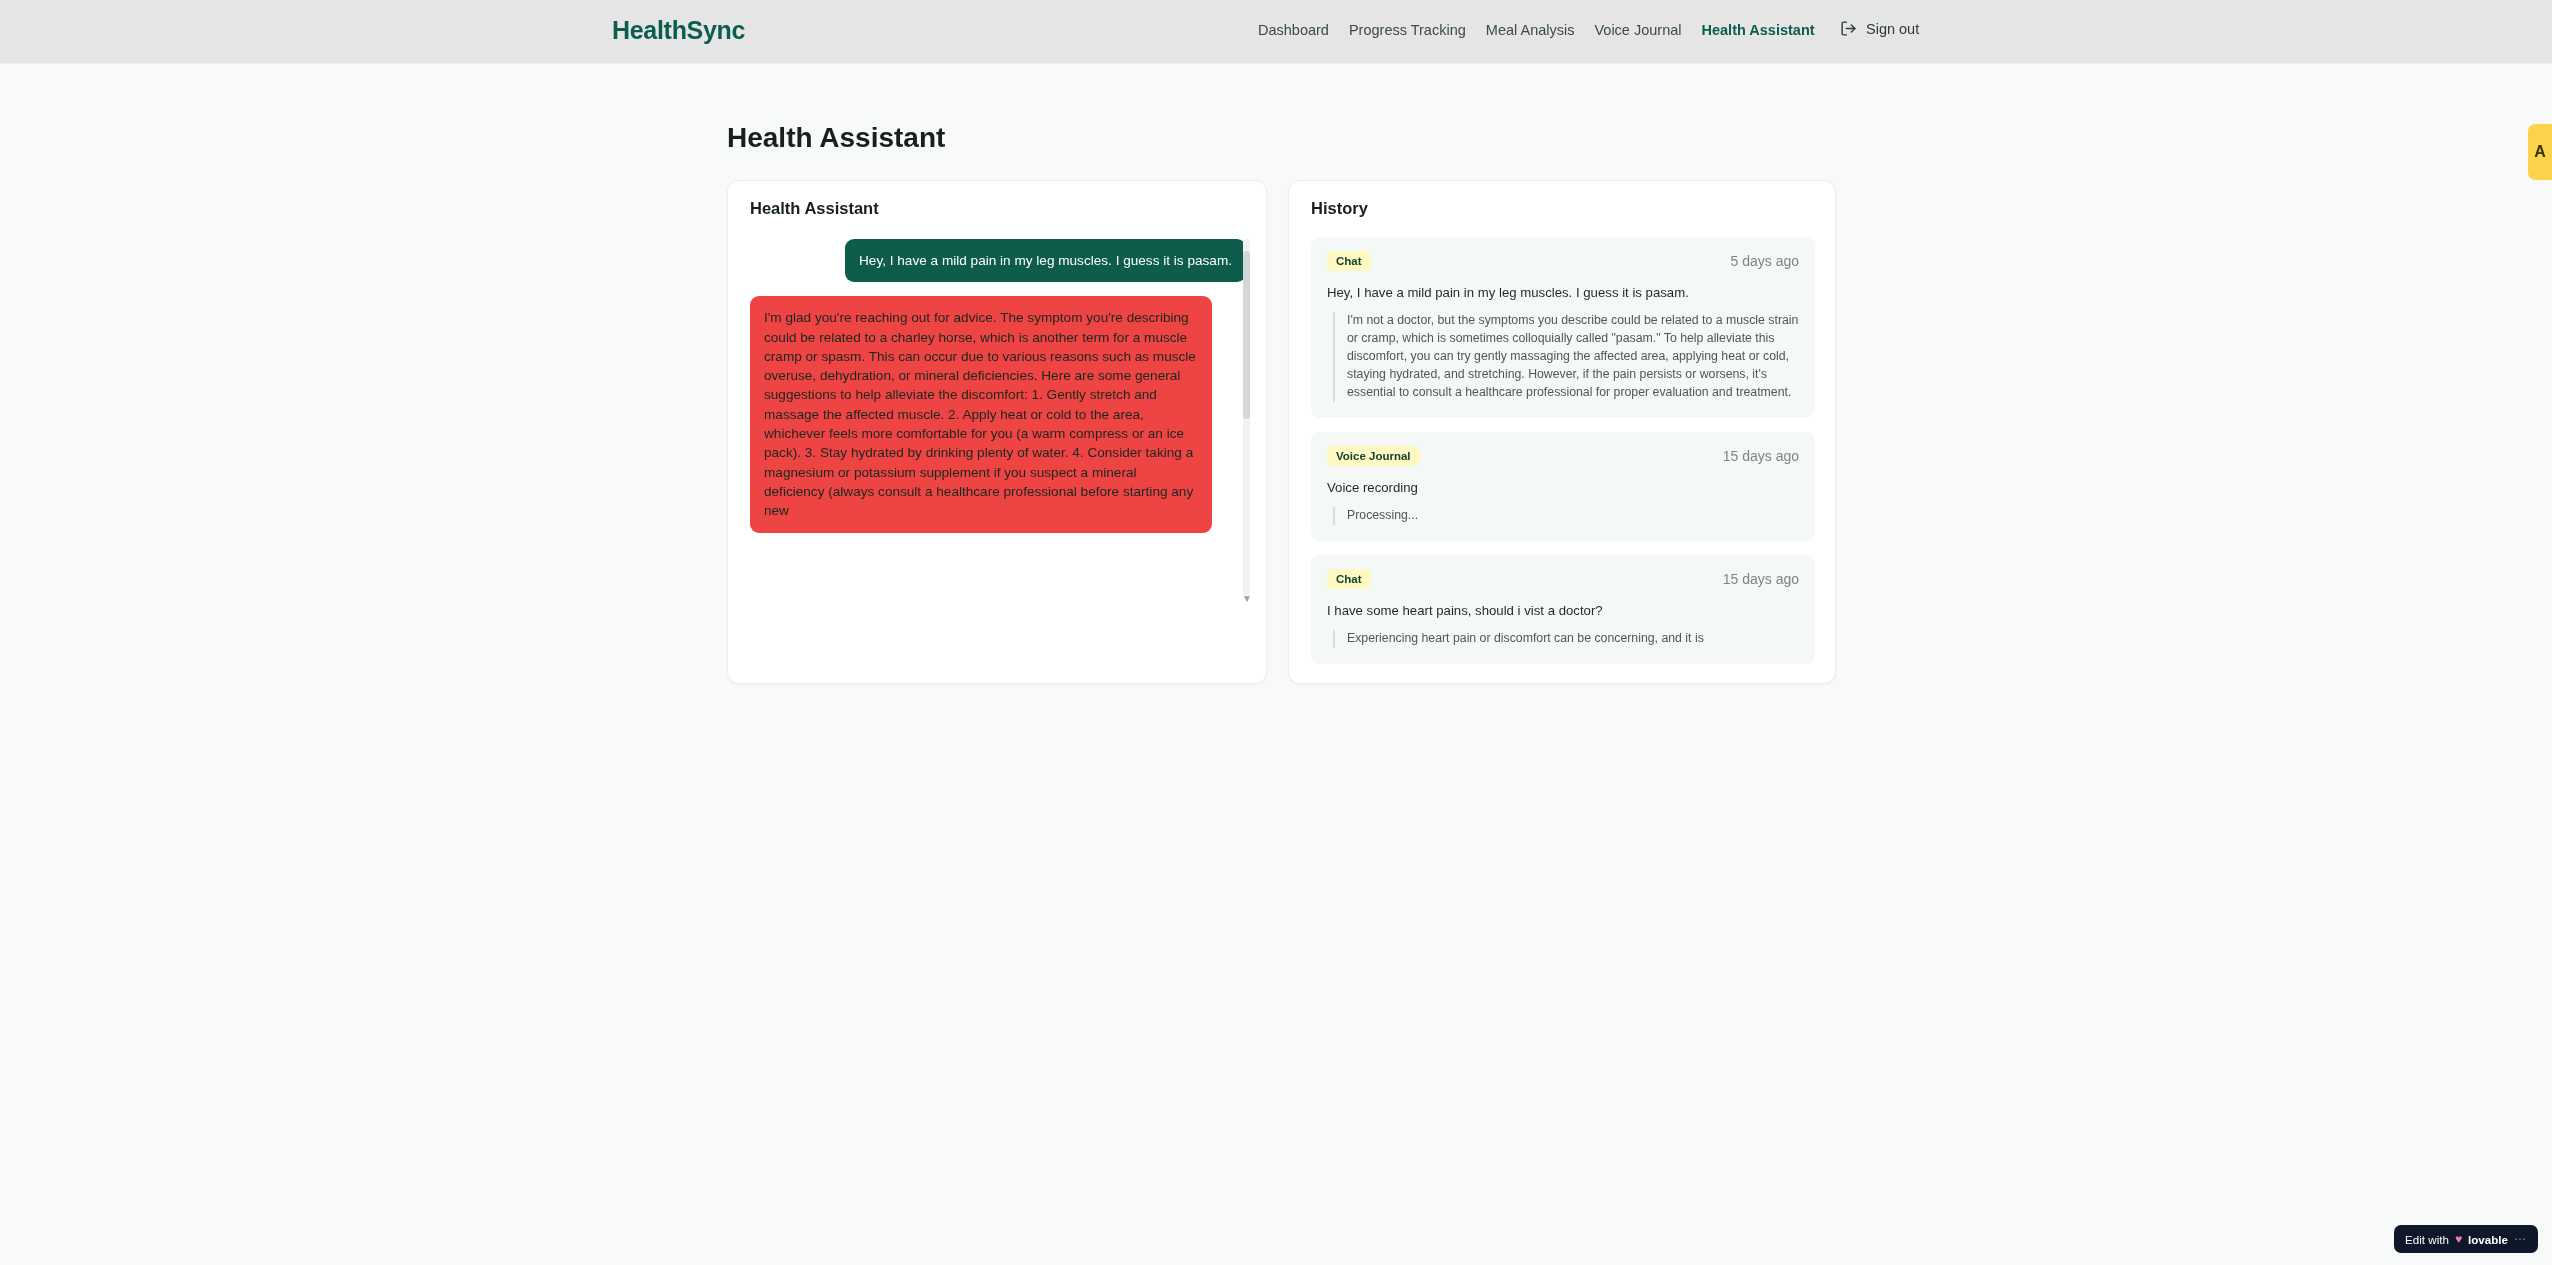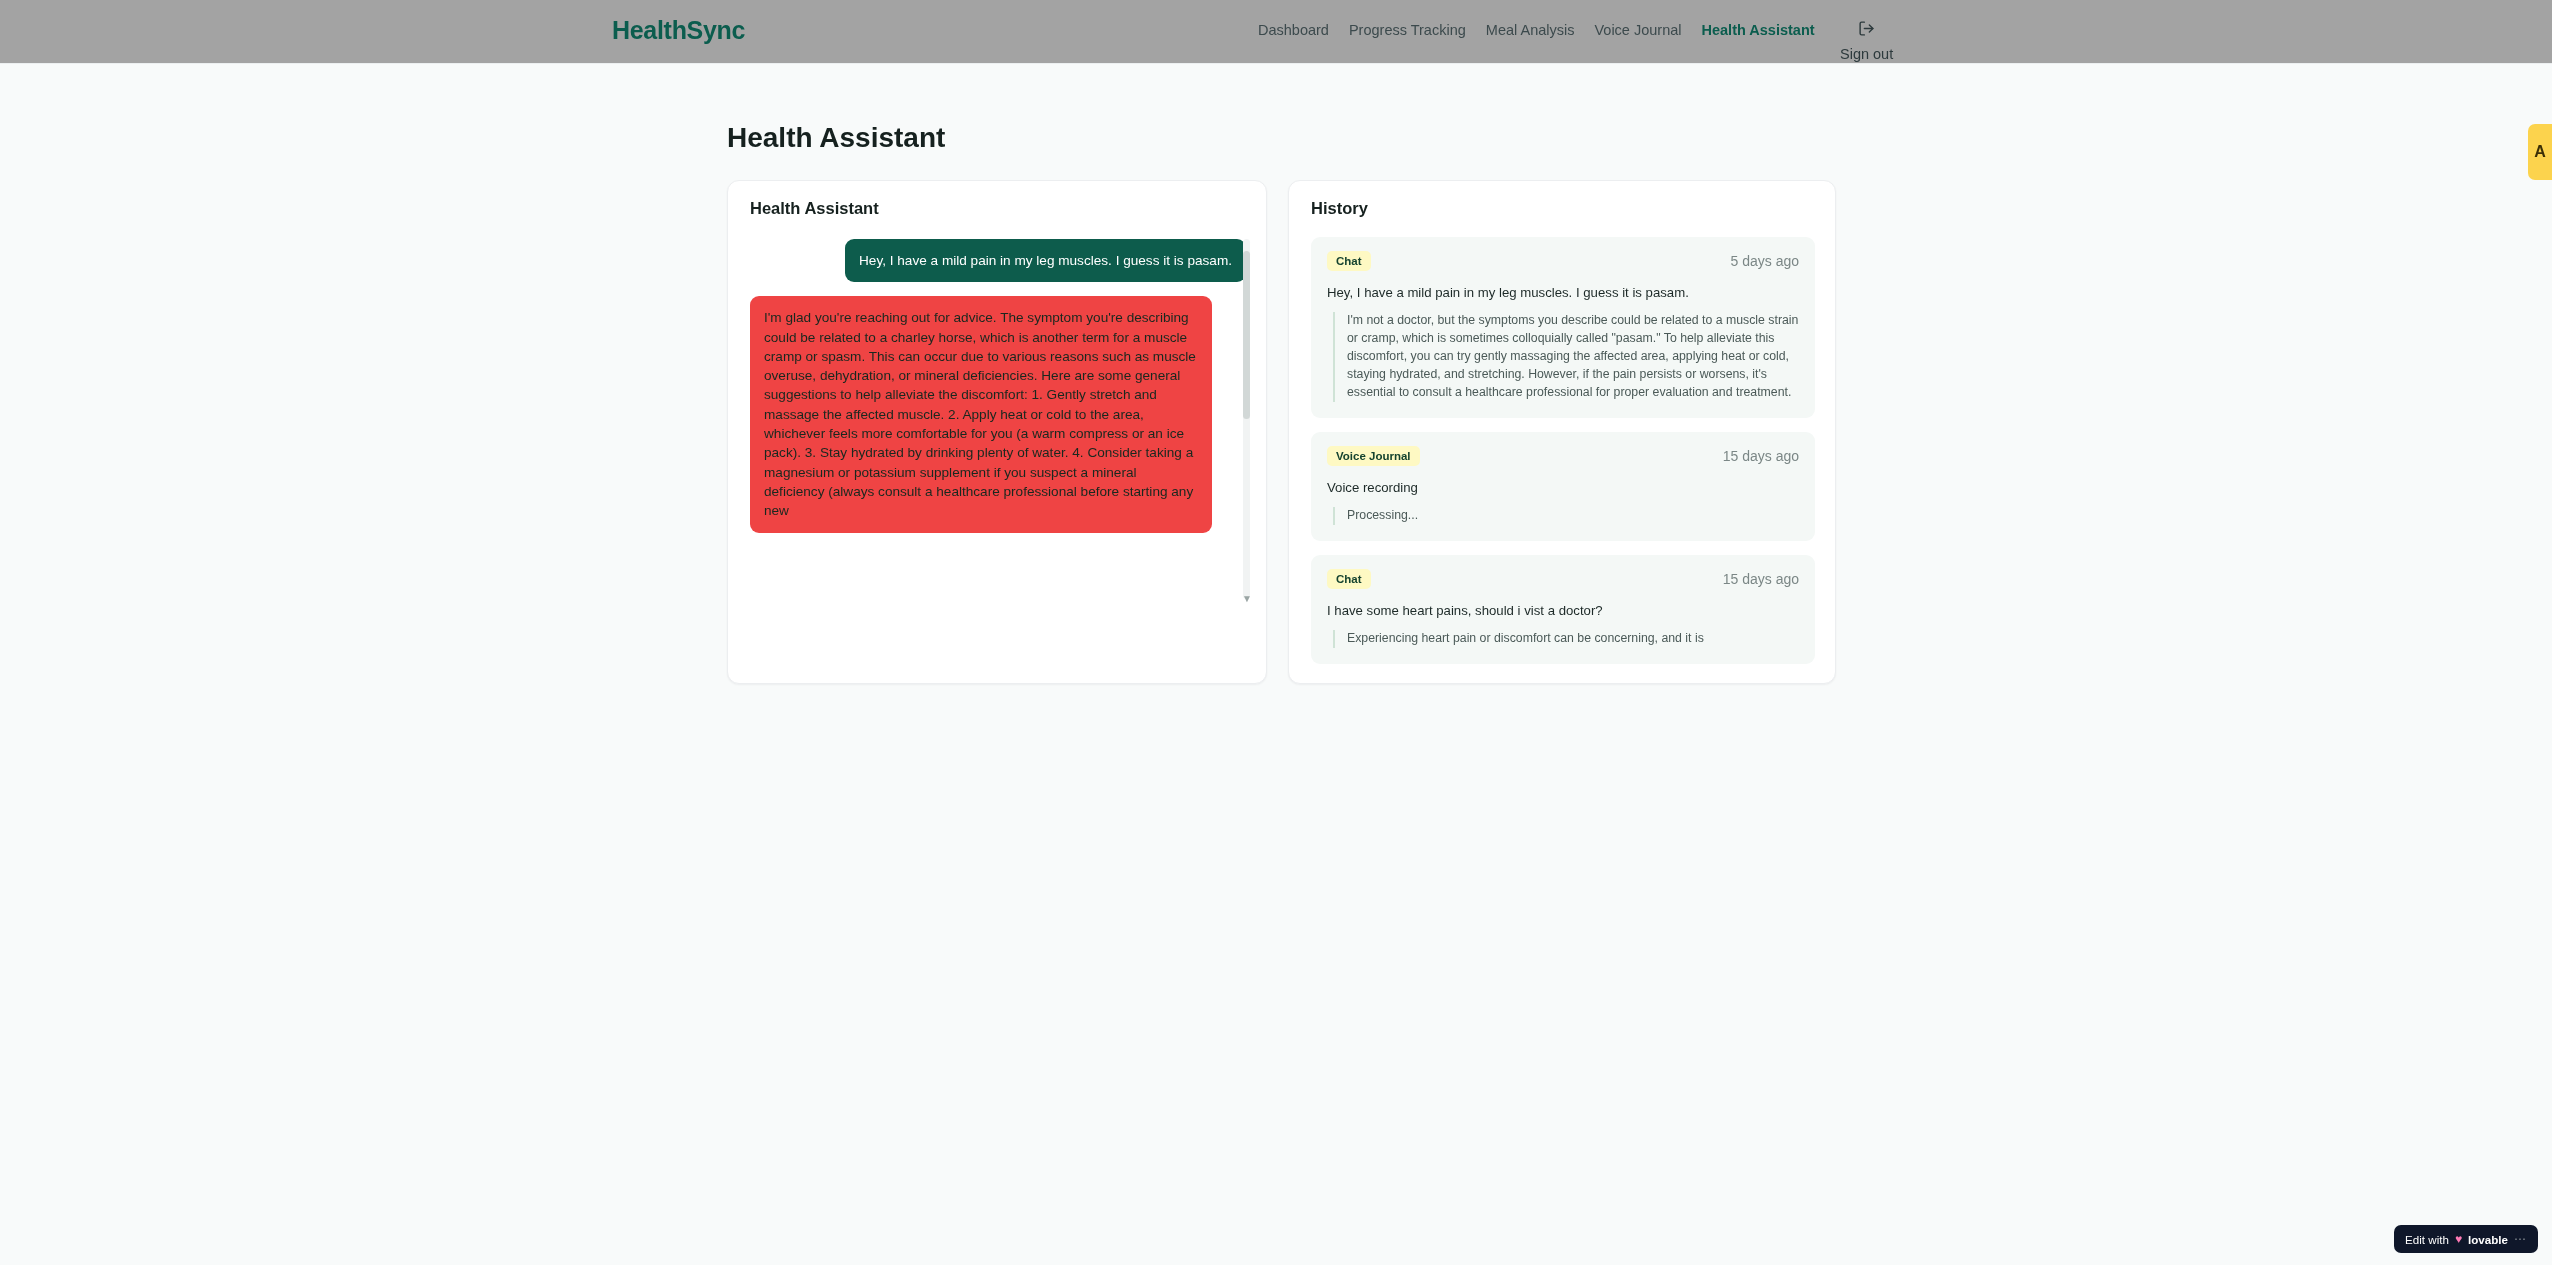--- a/index.html
+++ b/index.html
@@ -14,42 +14,42 @@
     position: relative;
     width: 2552px; height: 1265px;
     overflow: hidden;
     background: #f8fafa;
   }
 
   
   .navbar {
     position: absolute; top: 0; left: 0;
     width: 2552px; height: 64px;
-    background: #a3a3a3;
+    background: #e5e5e5;
     border-bottom: 1px solid #eceff0;
     display: flex; align-items: center;
   }
   .brand {
     position: absolute; left: 612px; top: 16px;
     font-size: 25px; font-weight: bold; color: #0b5d4e;
     letter-spacing: -0.3px;
   }
   .nav-links {
     position: absolute; left: 1258px; top: 22px;
     display: flex; align-items: center; gap: 20px;
   }
   .nav-link {
     font-size: 14.5px; color: #3c4a4d; white-space: nowrap;
     cursor: pointer;
   }
   .nav-link.active { color: #0b5d4e; font-weight: 600; }
   .signout {
     position: absolute; left: 1840px; top: 20px;
     display: flex; align-items: center; gap: 9px;
-    font-size: 14.5px; color: #2d3a3d; cursor: pointer; flex-direction: column;
+    font-size: 14.5px; color: #2d3a3d; cursor: pointer;
   }
   .signout svg { display: block; }
 
   
   .page-title {
     position: absolute; left: 727px; top: 122px;
     font-size: 28px; font-weight: bold; color: #16211f;
   }
 
   

